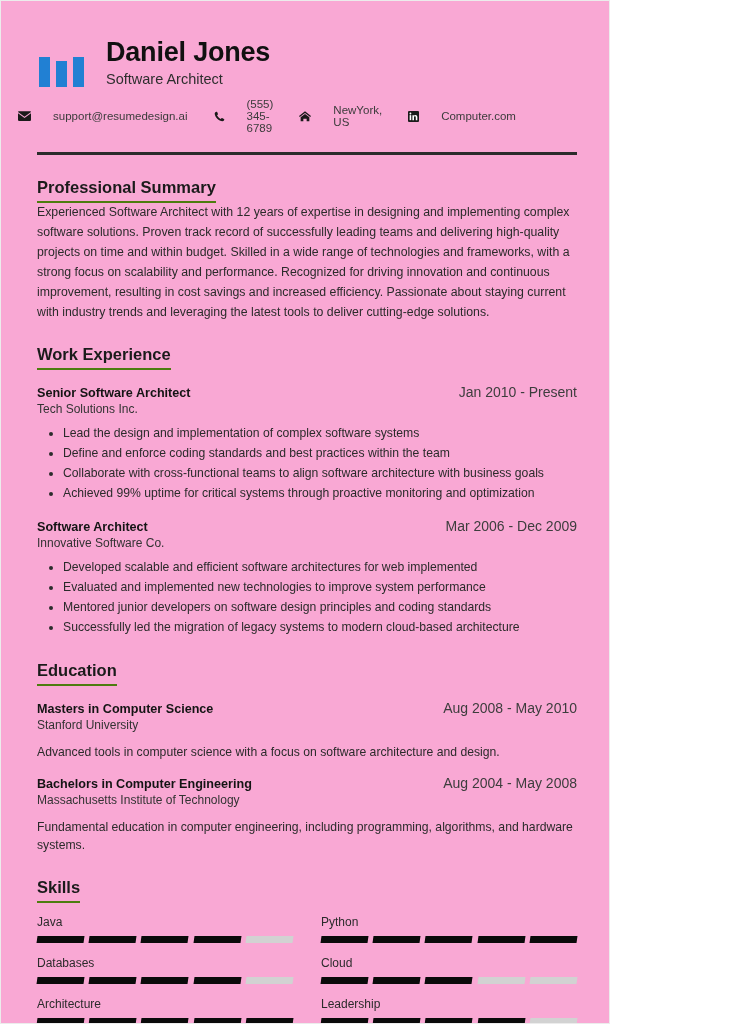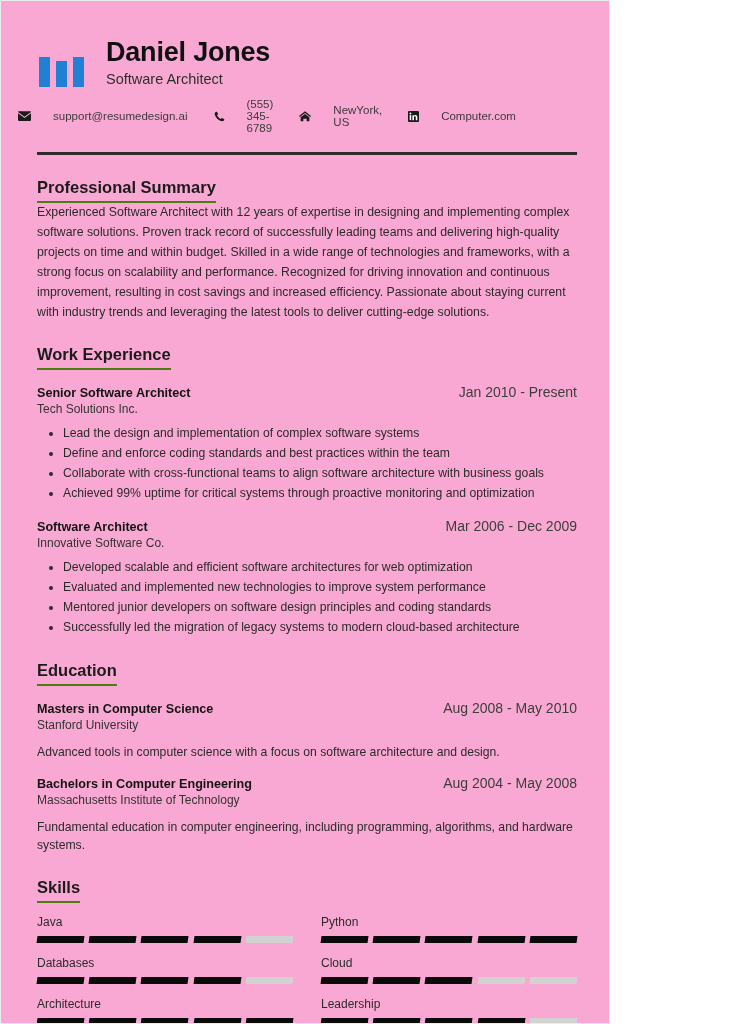--- a/index.html
+++ b/index.html
@@ -240,21 +240,21 @@
       </ul>
     </div>
 
     <div class="entry">
       <div class="entry-head">
         <span class="entry-title">Software Architect</span>
         <span class="entry-date">Mar 2006 - Dec 2009</span>
       </div>
       <div class="entry-org">Innovative Software Co.</div>
       <ul class="bullets">
-        <li>Developed scalable and efficient software architectures for web optimization</li>
+        <li>Developed scalable and efficient software architectures for web implemented</li>
         <li>Evaluated and implemented new technologies to improve system performance</li>
         <li>Mentored junior developers on software design principles and coding standards</li>
         <li>Successfully led the migration of legacy systems to modern cloud-based architecture</li>
       </ul>
     </div>
   </div>
 
   <div class="section">
     <div class="section-title">Education</div>
 

